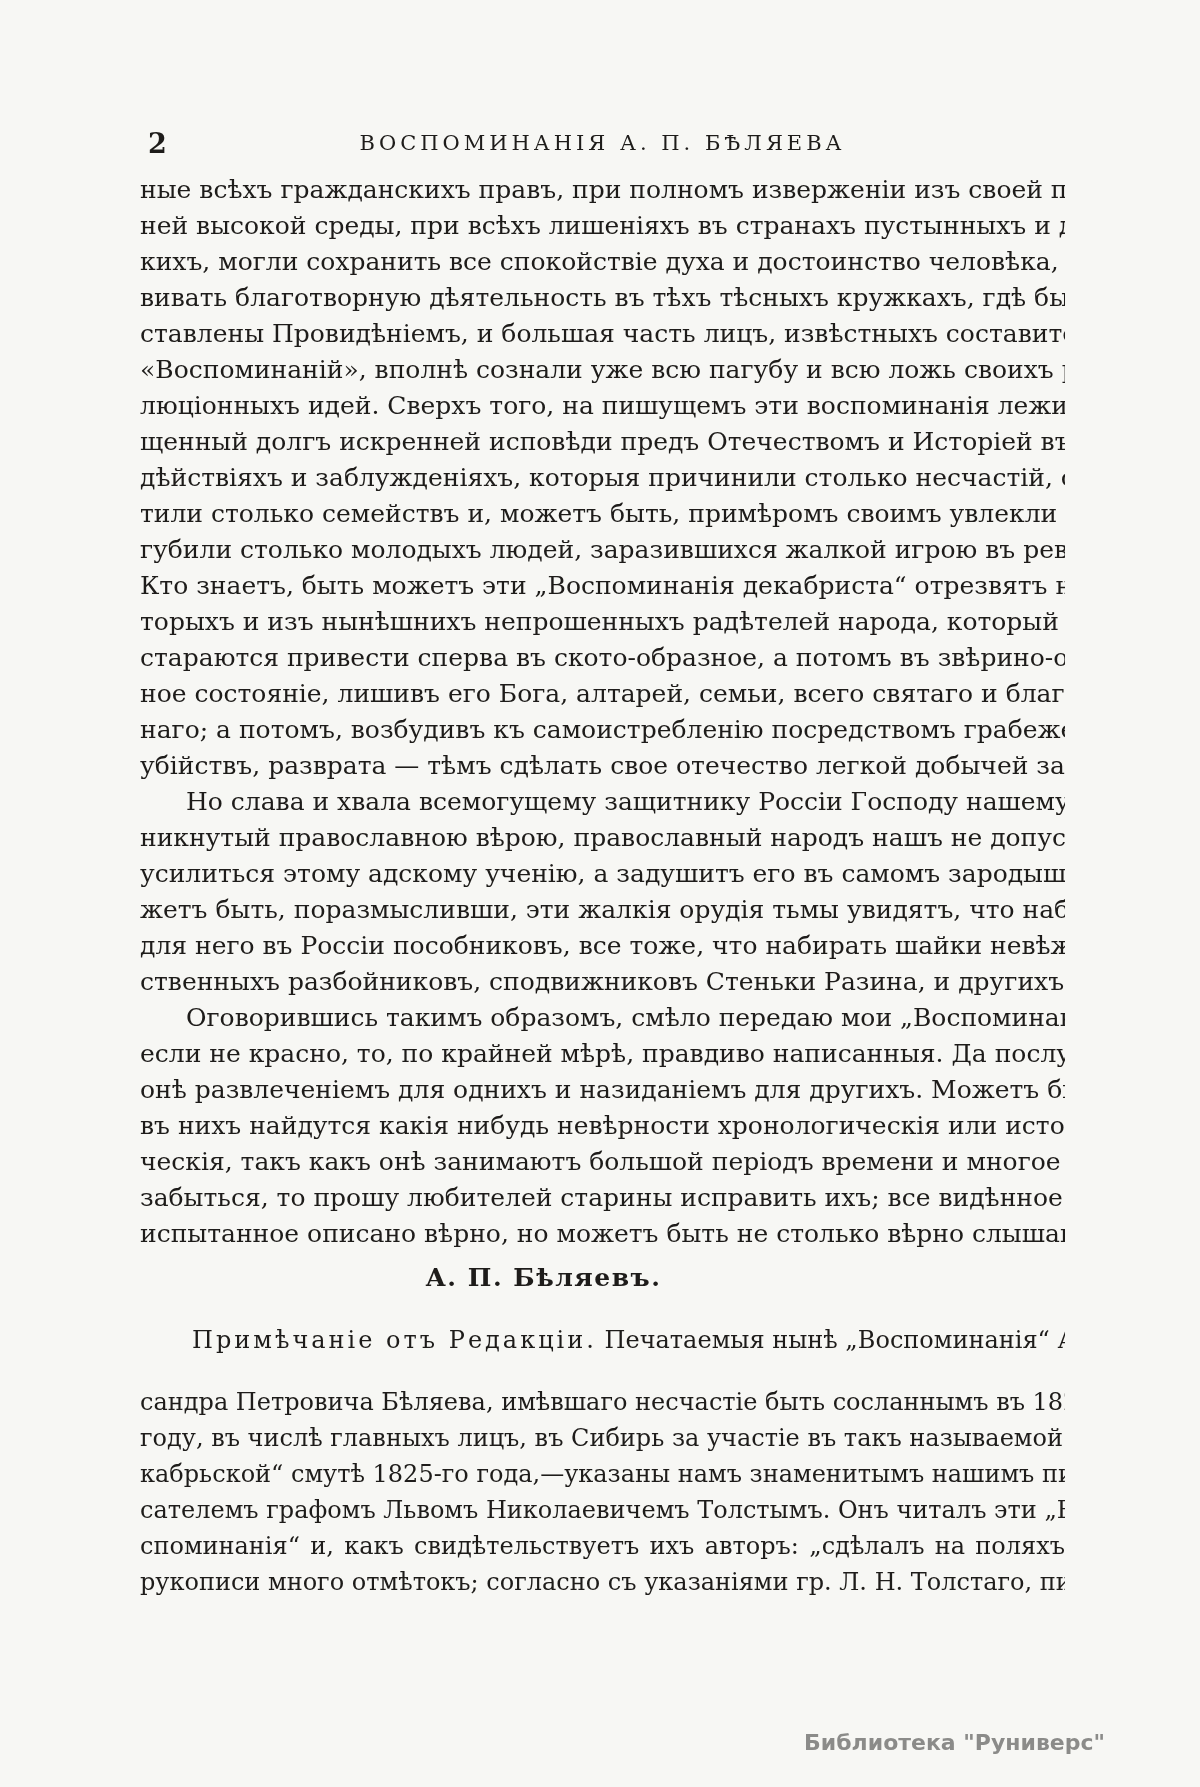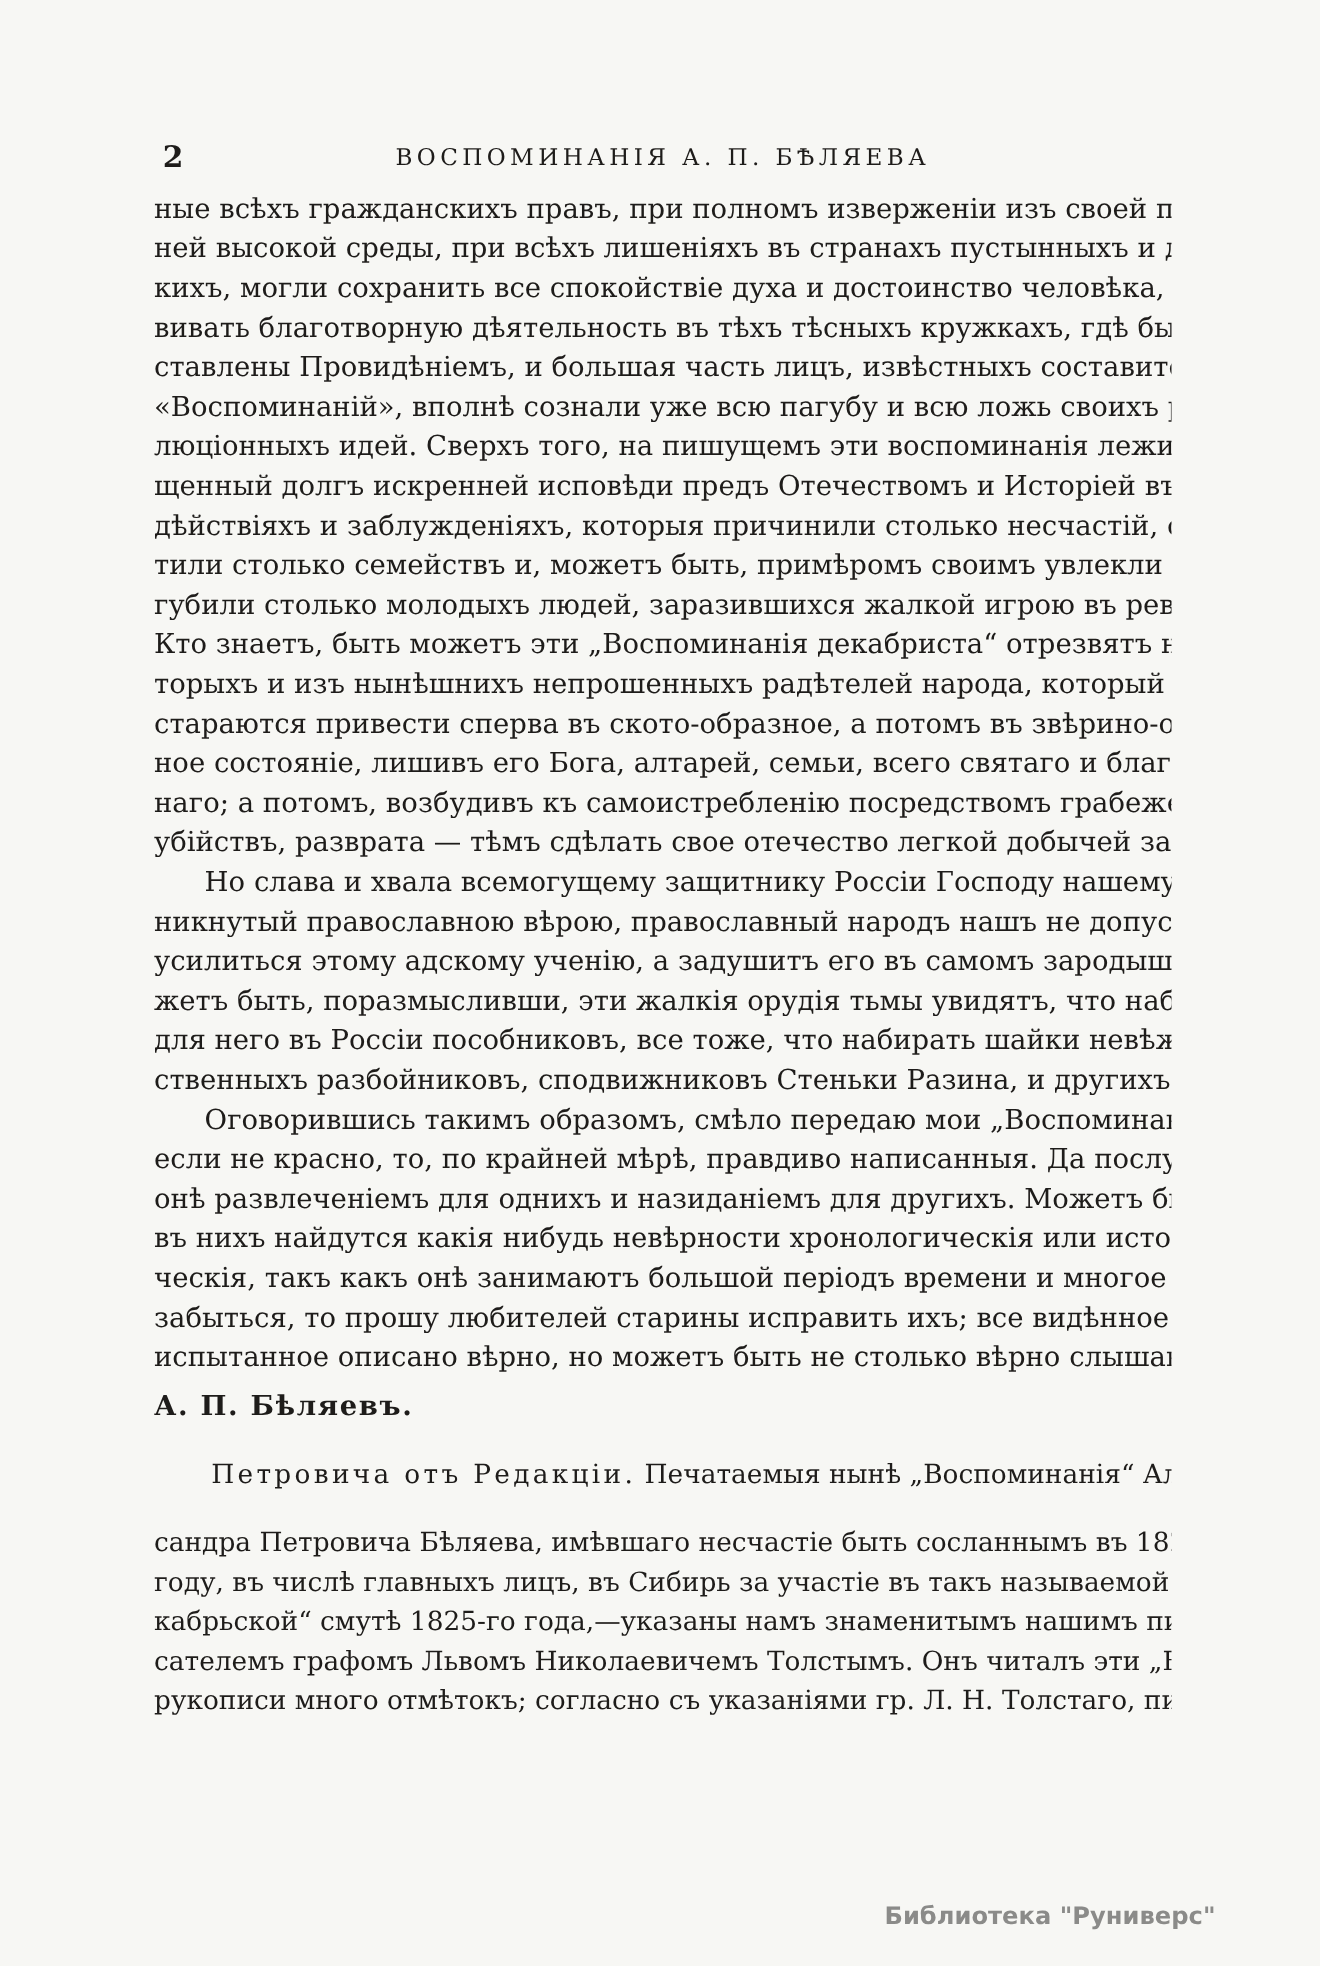--- a/index.html
+++ b/index.html
@@ -38,21 +38,21 @@
   }
   .para .line:last-child { text-align-last: left; }
   .para.indent .line:first-child { text-indent: 46px; }
 
   .dateline {
     margin-top: 16px; padding-left: 72px;
     font-size: 25px; line-height: 36px;
   }
   .signature {
     margin-top: 8px; padding-right: 118px;
-    text-align: left;
+    text-align: center;
     font-size: 25px; line-height: 36px;
     font-weight: bold; letter-spacing: 1.5px;
   }
 
   
   .note { margin-top: 26px; }
   .note .line { font-size: 24px; }
   .note .line:last-child { text-align-last: justify; }
   .note-first { text-indent: 52px; }
   .note-lead { letter-spacing: 3px; }
@@ -114,28 +114,29 @@
         <div class="line">ческія, такъ какъ онѣ занимаютъ большой періодъ времени и многое могло</div>
         <div class="line">забыться, то прошу любителей старины исправить ихъ; все видѣнное и</div>
         <div class="line">испытанное описано вѣрно, но можетъ быть не столько вѣрно слышанное.</div>
       </div>
 
 
     <div class="signature">А. П. Бѣляевъ.</div>
 
     <div class="para note">
       <div class="line note-first">
-        <span class="note-lead">Петровича отъ Редакціи.</span><span> Печатаемыя нынѣ „Воспоминанія“ Алек-</span>
+        <span class="note-lead">Примѣчаніе отъ Редакціи.</span><span> Печатаемыя нынѣ „Воспоминанія“ Алек-</span>
       </div>
     </div>
     <div class="para note note-rest">
         <div class="line">сандра Петровича Бѣляева, имѣвшаго несчастіе быть сосланнымъ въ 1826-мъ</div>
         <div class="line">году, въ числѣ главныхъ лицъ, въ Сибирь за участіе въ такъ называемой „де-</div>
         <div class="line">кабрьской“ смутѣ 1825-го года,—указаны намъ знаменитымъ нашимъ пи-</div>
         <div class="line">сателемъ графомъ Львомъ Николаевичемъ Толстымъ. Онъ читалъ эти „Во-</div>
+        <div class="line">споминанія“ и, какъ свидѣтельствуетъ ихъ авторъ: „сдѣлалъ на поляхъ</div>
         <div class="line">рукописи много отмѣтокъ; согласно съ указаніями гр. Л. Н. Толстаго, пишетъ</div>
       </div>
 
   </div>
 
   <div class="watermark">Библиотека "Руниверс"</div>
 
 </div>
 
 </body></html>

